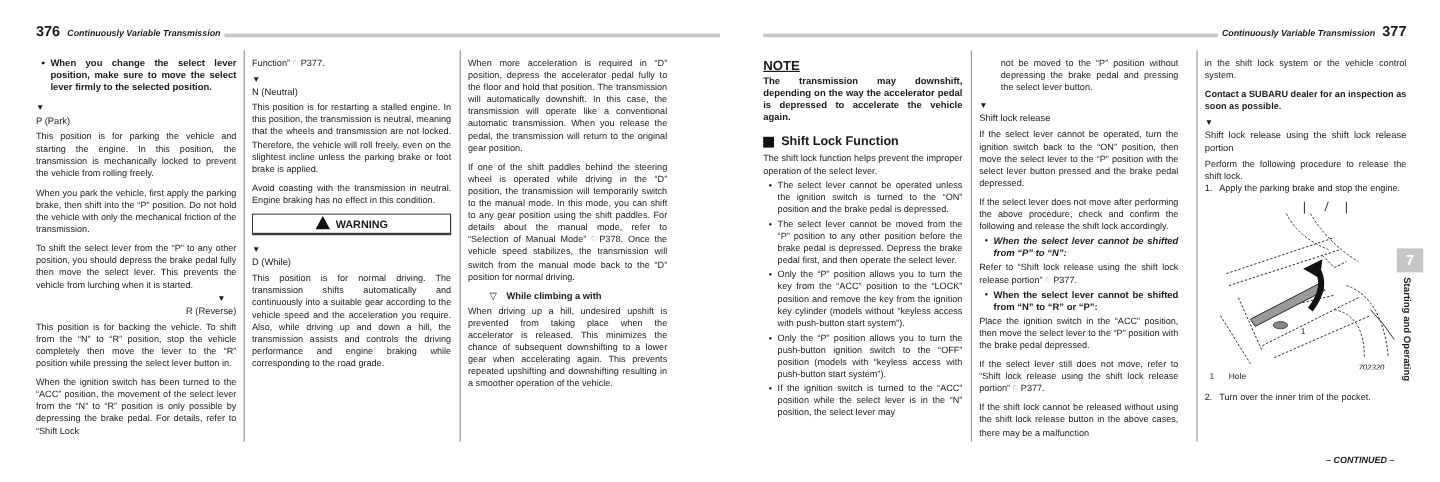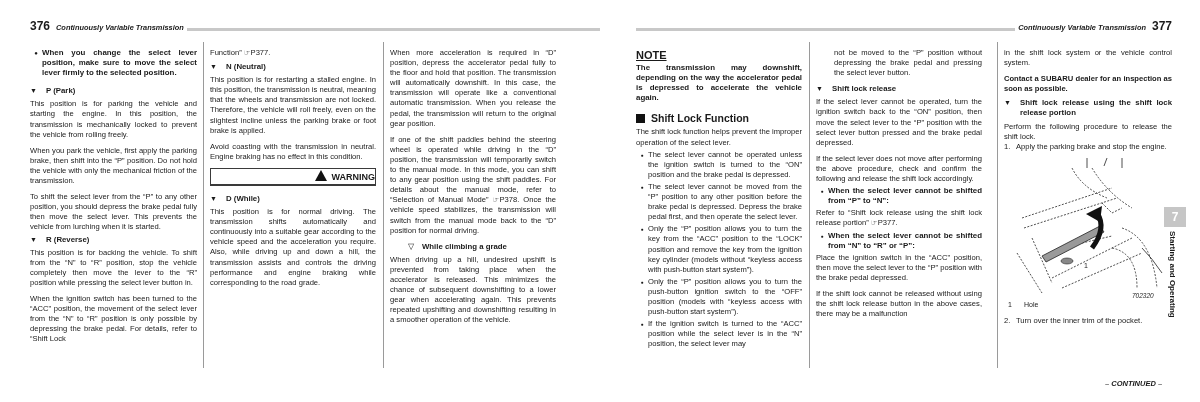--- a/index.html
+++ b/index.html
@@ -20,27 +20,27 @@
   .hdr.right .title { margin-left:3px; margin-bottom:1px; margin-right:6px; }
 
   .col { position:absolute; top:48px; font-size:7.6px; line-height:10.1px; text-align:justify; }
   .col p { margin:0 0 6px 0; }
   .vline { position:absolute; top:42px; width:1px; background:#9a9a9a; }
 
   .bul { display:flex; margin:0 0 2px 0; }
   .bul .dot { width:12px; flex:none; text-align:center; }
   .bul .txt { flex:1; }
   .bold { font-weight:bold; }
-  .sub { font-weight:bold; font-size:7.8px; margin:4px 0 3px 0; display:flex; }
+  .sub { font-weight:normal; font-size:7.8px; margin:4px 0 3px 0; display:flex;flex-direction:column; }
   .sub .tri { width:16px; flex:none; font-size:7px; }
   .sub2 { font-weight:bold; font-size:7.8px; margin:4px 0 3px 18px; display:flex; }
   .sub2 .tri { width:14px; flex:none; font-weight:normal; font-size:8px; }
 
   .warn { border:1.2px solid #3a3a3a; margin:4px 0 8px 0; }
-  .warn .wh { background:#fff; text-align:right; font-weight:bold; font-size:9px; line-height:14px; border-bottom:1.2px solid #3a3a3a; }
+  .warn .wh { background:#fff; text-align:center; font-weight:bold; font-size:9px; line-height:14px; border-bottom:1.2px solid #3a3a3a; }
   .warn .wb { background:#e4e4e4; padding:5px 6px 6px 6px; font-weight:bold; font-size:7.8px; line-height:10.6px; letter-spacing:0.1px; }
   .warn-tri { display:inline-block; width:0; height:0; border-left:6px solid transparent; border-right:6px solid transparent; border-bottom:11px solid #111; position:relative; top:1px; margin-right:5px; }
 
   .note-title { font-weight:bold; font-size:11px; line-height:14px; margin-bottom:1px;text-decoration:underline; }
   .note-body { font-weight:bold; font-size:7.9px; line-height:10.1px; }
   .h2 { font-weight:bold; font-size:10.5px; display:flex; align-items:center; margin:10px 0 4px 0; }
   .h2 .sq { width:9px; height:9px; background:#111; margin-right:6px; }
 
   .numitem { display:flex; }
   .numitem .n { width:12px; flex:none; }
@@ -101,21 +101,21 @@
       </div>
     <p>This position is for normal driving. The transmission shifts automatically and continuously into a suitable gear according to the vehicle speed and the acceleration you require. Also, while driving up and down a hill, the transmission assists and controls the driving performance and engine braking while corresponding to the road grade.</p>
   </div>
   <div class="vline" style="left:383px; height:326px;"></div>
 
   <div class="col" style="left:390px; width:166px;">
     <p>When more acceleration is required in “D” position, depress the accelerator pedal fully to the floor and hold that position. The transmission will automatically downshift. In this case, the transmission will operate like a conventional automatic transmission. When you release the pedal, the transmission will return to the original gear position.</p>
     <p>If one of the shift paddles behind the steering wheel is operated while driving in the “D” position, the transmission will temporarily switch to the manual mode. In this mode, you can shift to any gear position using the shift paddles. For details about the manual mode, refer to “Selection of Manual Mode” ☞P378. Once the vehicle speed stabilizes, the transmission will switch from the manual mode back to the “D” position for normal driving.</p>
     <div class="sub2">
         <span class="tri">▽</span>
-        <span>While climbing a grade</span>
+        <span>While climbing a with</span>
       </div>
     <p>When driving up a hill, undesired upshift is prevented from taking place when the accelerator is released. This minimizes the chance of subsequent downshifting to a lower gear when accelerating again. This prevents repeated upshifting and downshifting resulting in a smoother operation of the vehicle.</p>
   </div>
 </div>
 
 <div class="page right">
   <div class="hdr right">
     <span class="rule"></span>
     <span class="title">Continuously Variable Transmission</span>
     <span class="num">377</span>
@@ -153,30 +153,31 @@
   <div class="vline" style="left:209px; height:326px;"></div>
 
   <div class="col" style="left:216px; width:166px;">
     <p style="padding-left:18px;">not be moved to the “P” position without depressing the brake pedal and pressing the select lever button.</p>
     <div class="sub">
         <span class="tri">▼</span>
         <span>Shift lock release</span>
       </div>
     <p>If the select lever cannot be operated, turn the ignition switch back to the “ON” position, then move the select lever to the “P” position with the select lever button pressed and the brake pedal depressed.</p>
     <p style="margin-bottom:2px;">If the select lever does not move after performing the above procedure, check and confirm the following and release the shift lock accordingly.</p>
-    <div class="bul bold" style="font-size:7.9px;">
+    <div class="bul bold" style="font-size:7.9px;font-style:italic;">
         <span class="dot" style="font-size:5px;">●</span>
         <span class="txt">When the select lever cannot be shifted from “P” to “N”:</span>
       </div>
     <p style="margin-bottom:2px;">Refer to “Shift lock release using the shift lock release portion” ☞P377.</p>
     <div class="bul bold" style="font-size:7.9px;">
         <span class="dot" style="font-size:5px;">●</span>
         <span class="txt">When the select lever cannot be shifted from “N” to “R” or “P”:</span>
       </div>
     <p>Place the ignition switch in the “ACC” position, then move the select lever to the “P” position with the brake pedal depressed.</p>
+    <p>If the select lever still does not move, refer to “Shift lock release using the shift lock release portion” ☞P377.</p>
     <p>If the shift lock cannot be released without using the shift lock release button in the above cases, there may be a malfunction</p>
   </div>
   <div class="vline" style="left:397px; height:326px;"></div>
 
   <div class="col" style="left:404px; width:168px;">
     <p>in the shift lock system or the vehicle control system.</p>
     <p style="margin-bottom:2px;font-weight:bold;">Contact a SUBARU dealer for an inspection as soon as possible.</p>
     <div class="sub">
         <span class="tri">▼</span>
         <span>Shift lock release using the shift lock release portion</span>

